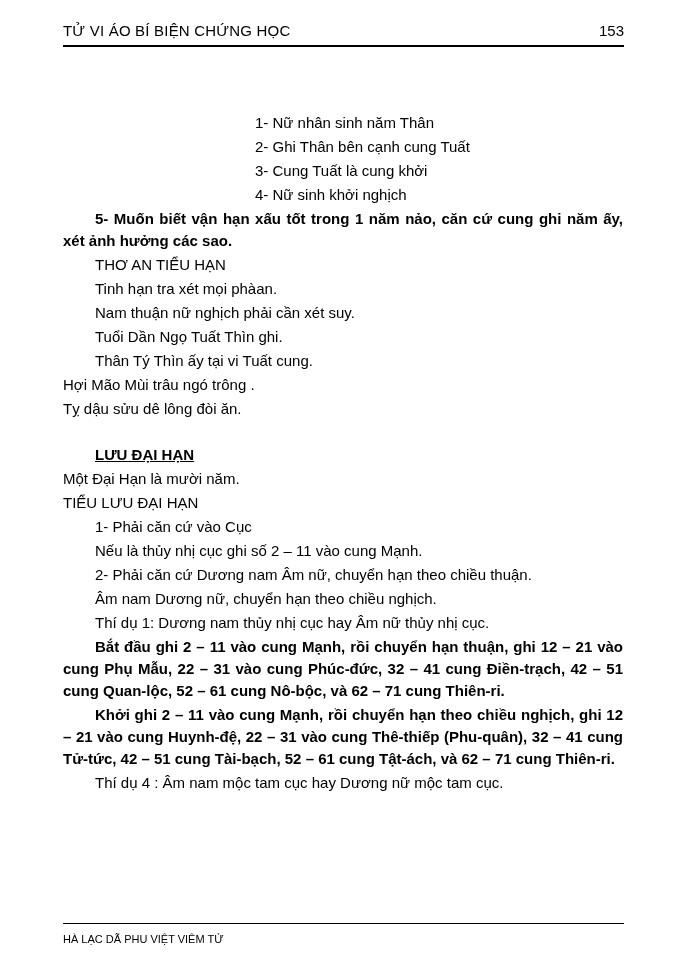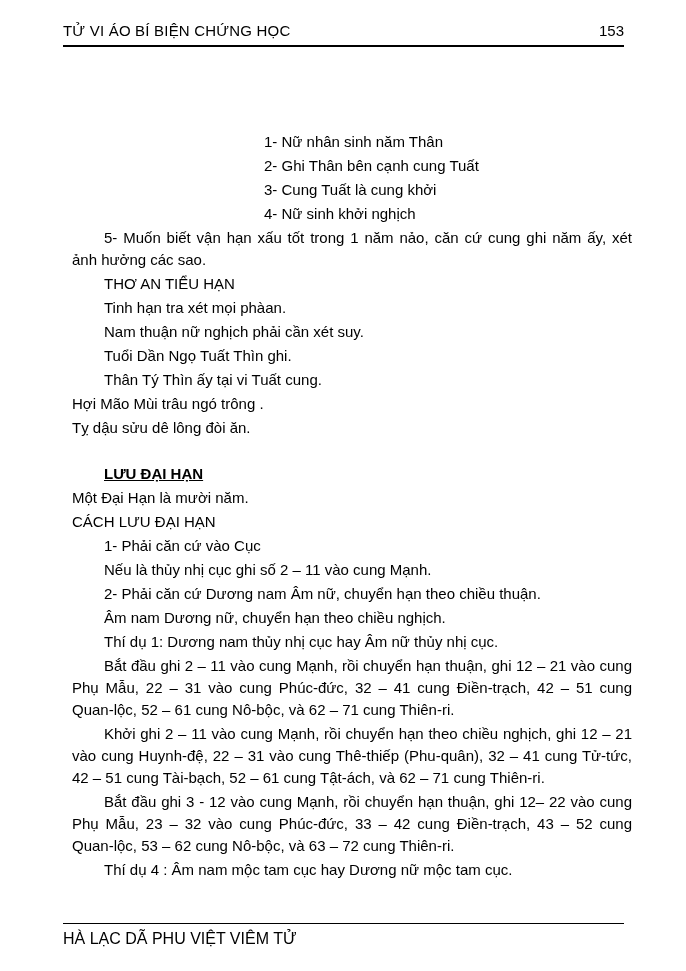--- a/index.html
+++ b/index.html
@@ -27,41 +27,40 @@
     display: flex;
     justify-content: space-between;
     align-items: flex-end;
     border-bottom: 2px solid #000000;
     padding-bottom: 3px;
     font-size: 15px;
   }
   .page-header .title { letter-spacing: 0.2px; }
   .content {
     position: absolute;
-    top: 131px;
+    top: 112px;
     left: 63px;
     width: 560px;
-    margin-left: 9px;
   }
   .content p {
     margin: 0 0 2px 0;
   }
   .b-center  { margin-left: 192px !important; }
   .b-indent  { text-indent: 32px; }
   .b-flush   { }
   .b-heading { text-indent: 32px; font-weight: bold; margin-top: 24px !important; text-decoration: underline; }
-  .b-justify { text-align: justify; text-indent: 32px; }
+  .b-justify { text-align: justify; text-indent: 32px; font-weight: bold; }
   .page-footer {
     position: absolute;
     left: 63px;
     right: 62px;
     top: 923px;
     border-top: 1px solid #000000;
     padding-top: 4px;
-    font-size: 16px;
+    font-size: 11px;
   }
 </style>
 </head>
 <body>
 
 <div class="page">
 
   <div class="page-header">
     <span class="title">TỬ VI ÁO BÍ BIỆN CHỨNG HỌC</span>
     <span class="pagenum">153</span>
@@ -78,33 +77,32 @@
     <p class="b-indent">THƠ AN TIỂU HẠN</p>
     <p class="b-indent">Tinh hạn tra xét mọi phàan.</p>
     <p class="b-indent">Nam thuận nữ nghịch phải cần xét suy.</p>
     <p class="b-indent">Tuổi Dần Ngọ Tuất Thìn ghi.</p>
     <p class="b-indent">Thân Tý Thìn ấy tại vi Tuất cung.</p>
     <p class="b-flush">Hợi Mão Mùi trâu ngó trông .</p>
     <p class="b-flush">Tỵ dậu sửu dê lông đòi ăn.</p>
 
     <p class="b-heading">LƯU ĐẠI HẠN</p>
     <p class="b-flush">Một Đại Hạn là mười năm.</p>
-    <p class="b-flush">CÁCH LƯU ĐẠI HẠN</p>
+    <p class="b-flush">TIỂU LƯU ĐẠI HẠN</p>
 
     <p class="b-indent">1- Phải căn cứ vào Cục</p>
     <p class="b-indent">Nếu là thủy nhị cục ghi số 2 – 11 vào cung Mạnh.</p>
     <p class="b-indent">2- Phải căn cứ Dương nam Âm nữ, chuyển hạn theo chiều thuận.</p>
     <p class="b-indent">Âm nam Dương nữ, chuyển hạn theo chiều nghịch.</p>
 
     <p class="b-indent">Thí dụ 1: Dương nam thủy nhị cục hay Âm nữ thủy nhị cục.</p>
     <p class="b-justify">Bắt đầu ghi 2 – 11 vào cung Mạnh, rồi chuyển hạn thuận, ghi 12 – 21 vào cung Phụ Mẫu, 22 – 31 vào cung Phúc-đức, 32 – 41 cung Điền-trạch, 42 – 51 cung Quan-lộc, 52 – 61 cung Nô-bộc, và 62 – 71 cung Thiên-ri.</p>
 
     <p class="b-justify">Khởi ghi 2 – 11 vào cung Mạnh, rồi chuyển hạn theo chiều nghịch, ghi 12 – 21 vào cung Huynh-đệ, 22 – 31 vào cung Thê-thiếp (Phu-quân), 32 – 41 cung Tử-tức, 42 – 51 cung Tài-bạch, 52 – 61 cung Tật-ách, và 62 – 71 cung Thiên-ri.</p>
 
-    <p class="b-justify">Bắt đầu ghi 3 - 12 vào cung Mạnh, rồi chuyển hạn thuận, ghi 12– 22 vào cung Phụ Mẫu, 23 – 32 vào cung Phúc-đức, 33 – 42 cung Điền-trạch, 43 – 52 cung Quan-lộc, 53 – 62 cung Nô-bộc, và 63 – 72 cung Thiên-ri.</p>
 
     <p class="b-indent">Thí dụ 4 : Âm nam mộc tam cục hay Dương nữ mộc tam cục.</p>
   </div>
 
   <div class="page-footer">
     <span>HÀ LẠC DÃ PHU VIỆT VIÊM TỬ</span>
   </div>
 
 </div>
 

